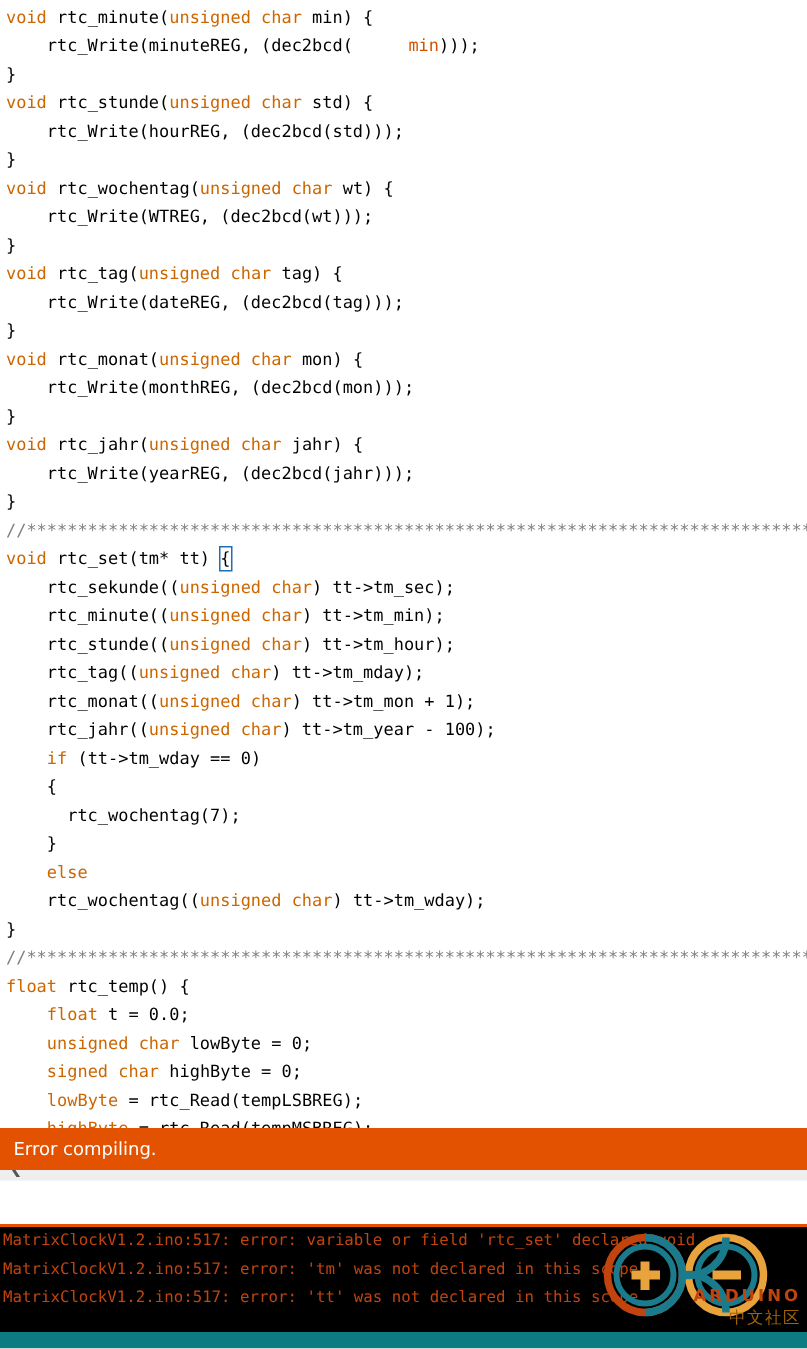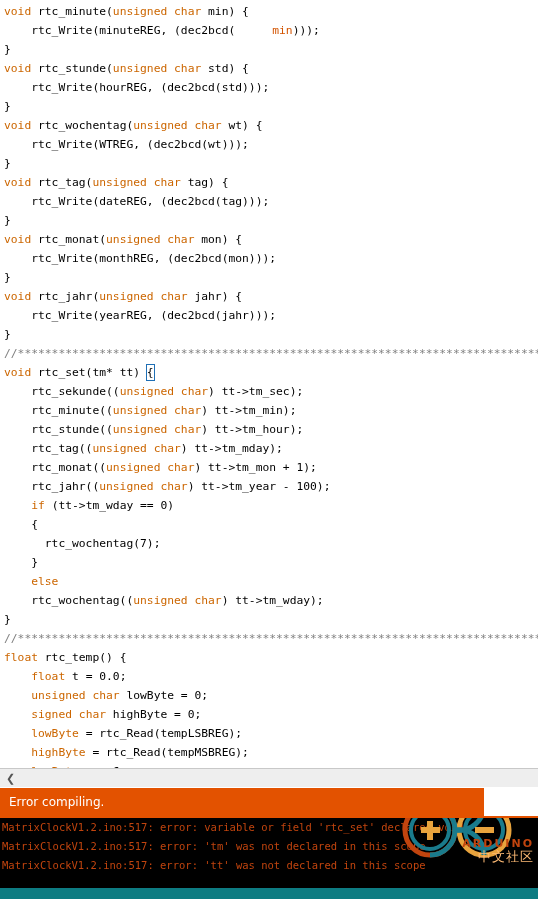--- a/index.html
+++ b/index.html
@@ -36,21 +36,21 @@
     box-sizing:border-box;
   }
   .hscroll .arrow{
     position:absolute;left:2px;top:0;width:17px;height:18px;
     display:flex;align-items:center;justify-content:center;
     color:#555555;font-size:11px;font-family:"DejaVu Sans",sans-serif;
   }
 
   
   .statusbar{
-    position:absolute;left:0;top:788px;width:484px;height:28px;
+    position:absolute;left:0;top:752px;width:538px;height:28px;
     background:#e35200;color:#ffffff;
     display:flex;align-items:center;
     font-family:"DejaVu Sans","Liberation Sans",sans-serif;
     font-size:12px;padding-left:9px;box-sizing:border-box;
   }
 
   
   .console{
     position:absolute;left:0;top:816px;width:538px;height:72px;
     background:#000000;overflow:hidden;
@@ -61,27 +61,27 @@
     font-size:10.5px;white-space:pre;padding-left:2px;
     position:relative;z-index:2;
   }
   .bottombar{
     position:absolute;left:0;top:888px;width:538px;height:11px;
     background:#0d7c82;
   }
 
   
   .logo{
-    position:absolute;right:0px;bottom:20px;width:150px;height:78px;
+    position:absolute;right:0px;bottom:0;width:150px;height:78px;
     z-index:3;pointer-events:none;
   }
   .logo svg{display:block;}
   .logo .cn{
     position:absolute;right:4px;bottom:2px;
-    color:#fdba74;font-size:13px;letter-spacing:1px;
+    color:#a16207;font-size:11px;letter-spacing:1px;
     font-family:"DejaVu Sans","Liberation Sans",sans-serif;
   }
   .logo .ard{
     position:absolute;right:4px;bottom:18px;
     color:#c1440e;font-size:11px;letter-spacing:2px;font-weight:bold;
     font-family:"DejaVu Sans","Liberation Sans",sans-serif;
   }
 </style>
 </head>
 <body>

